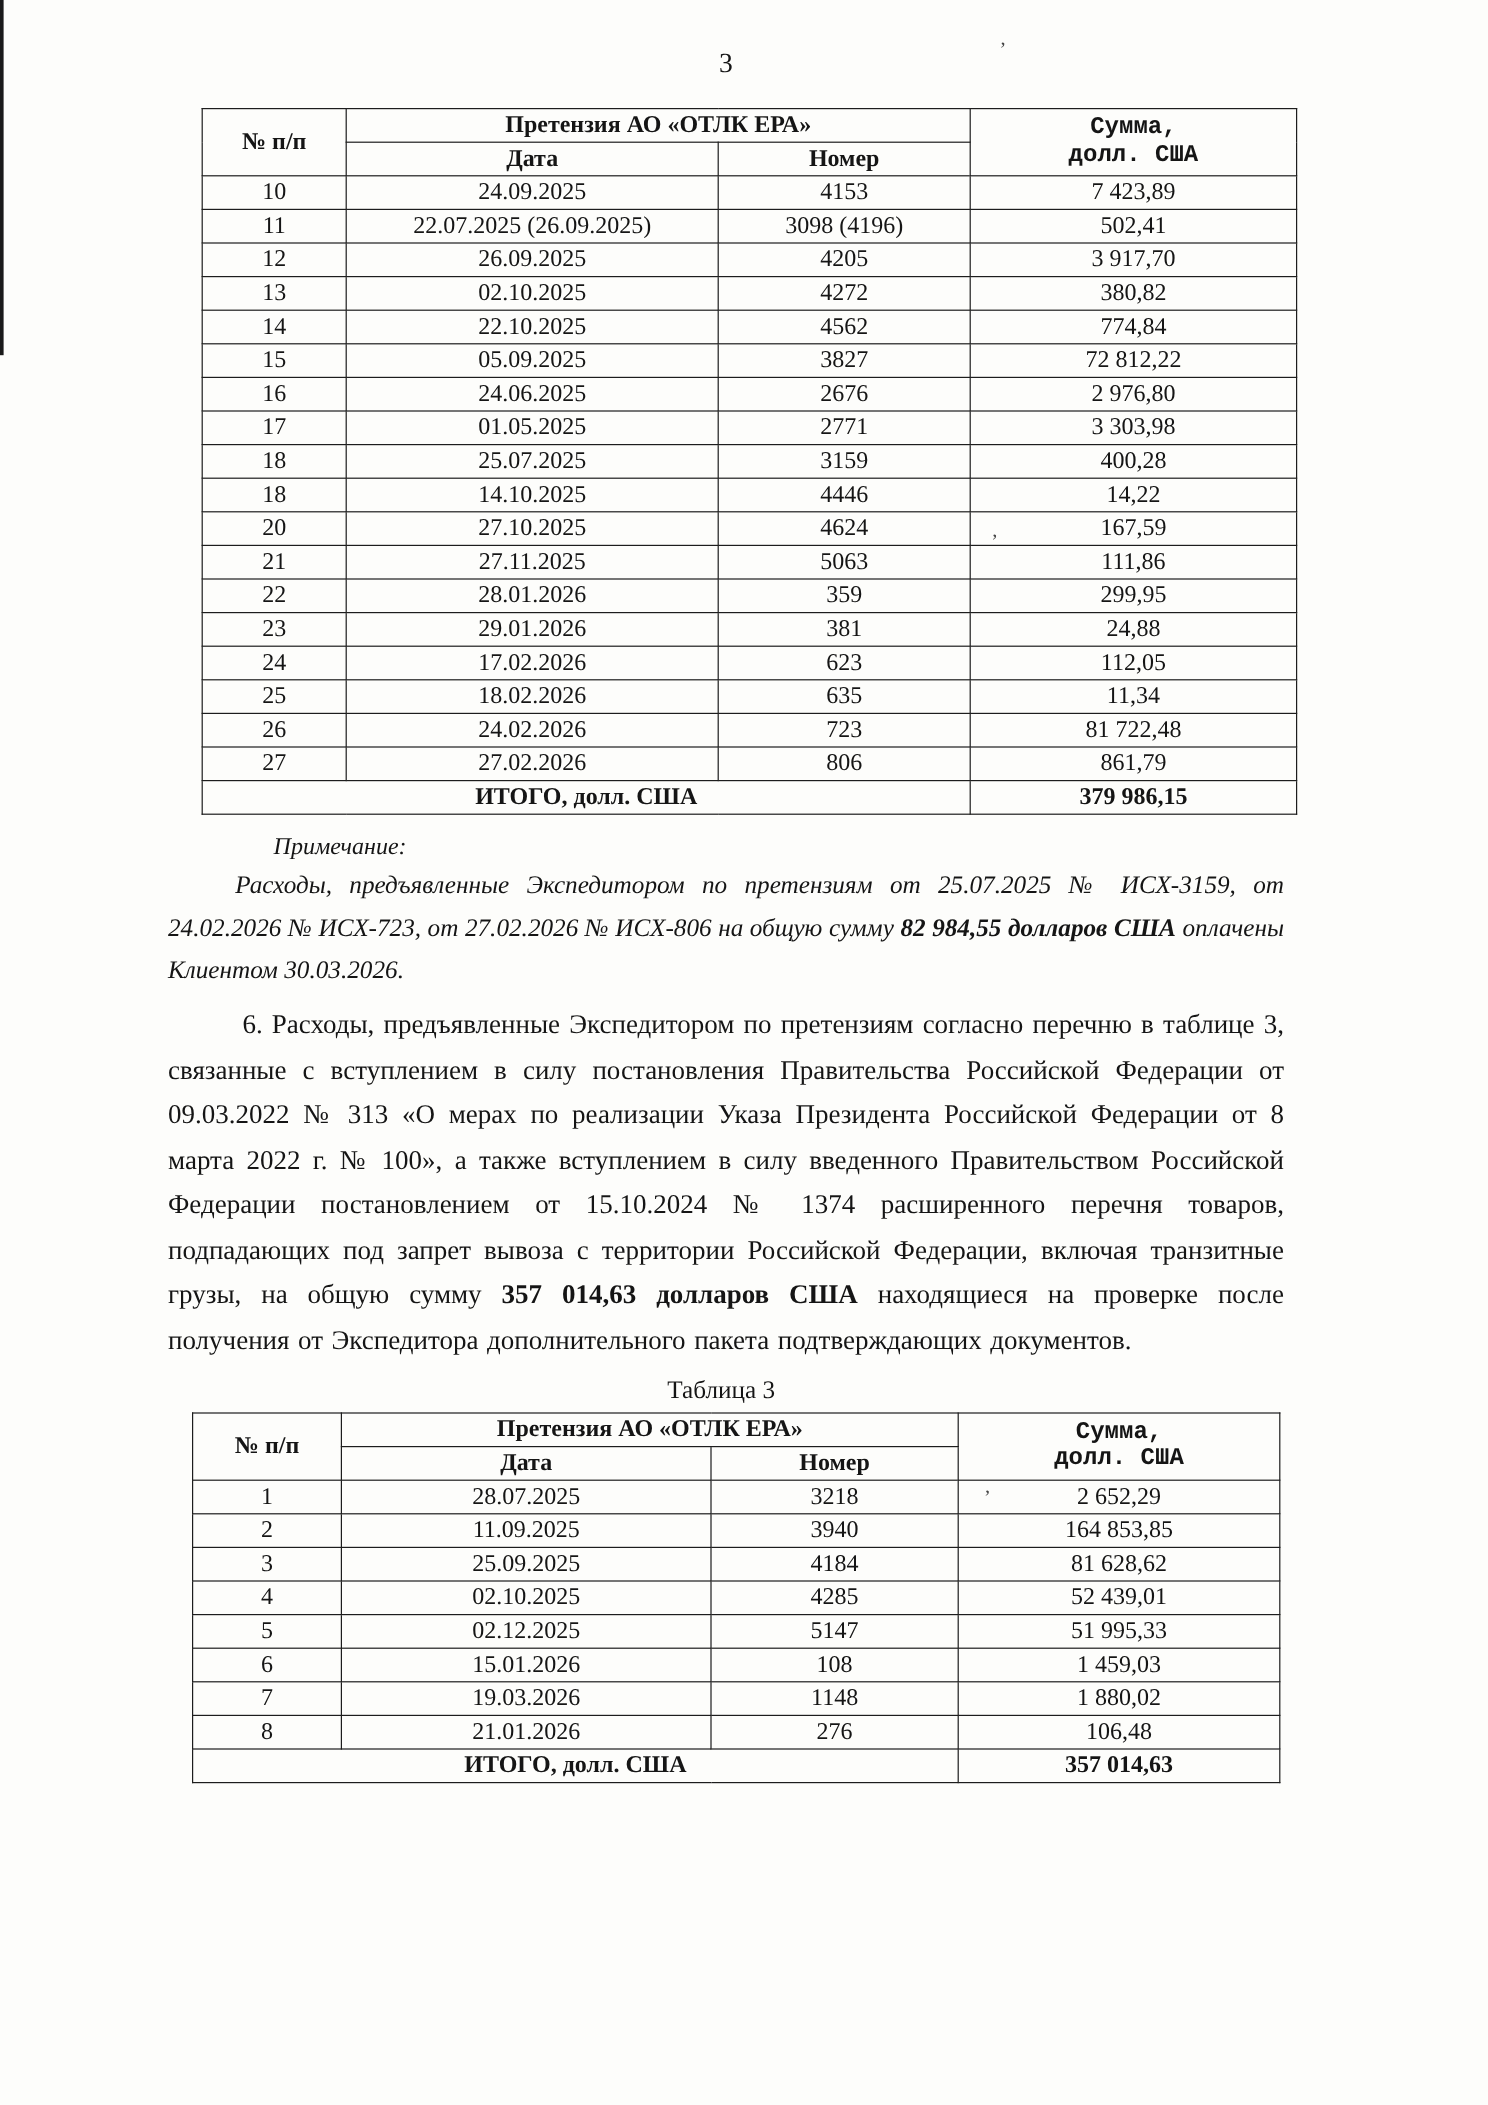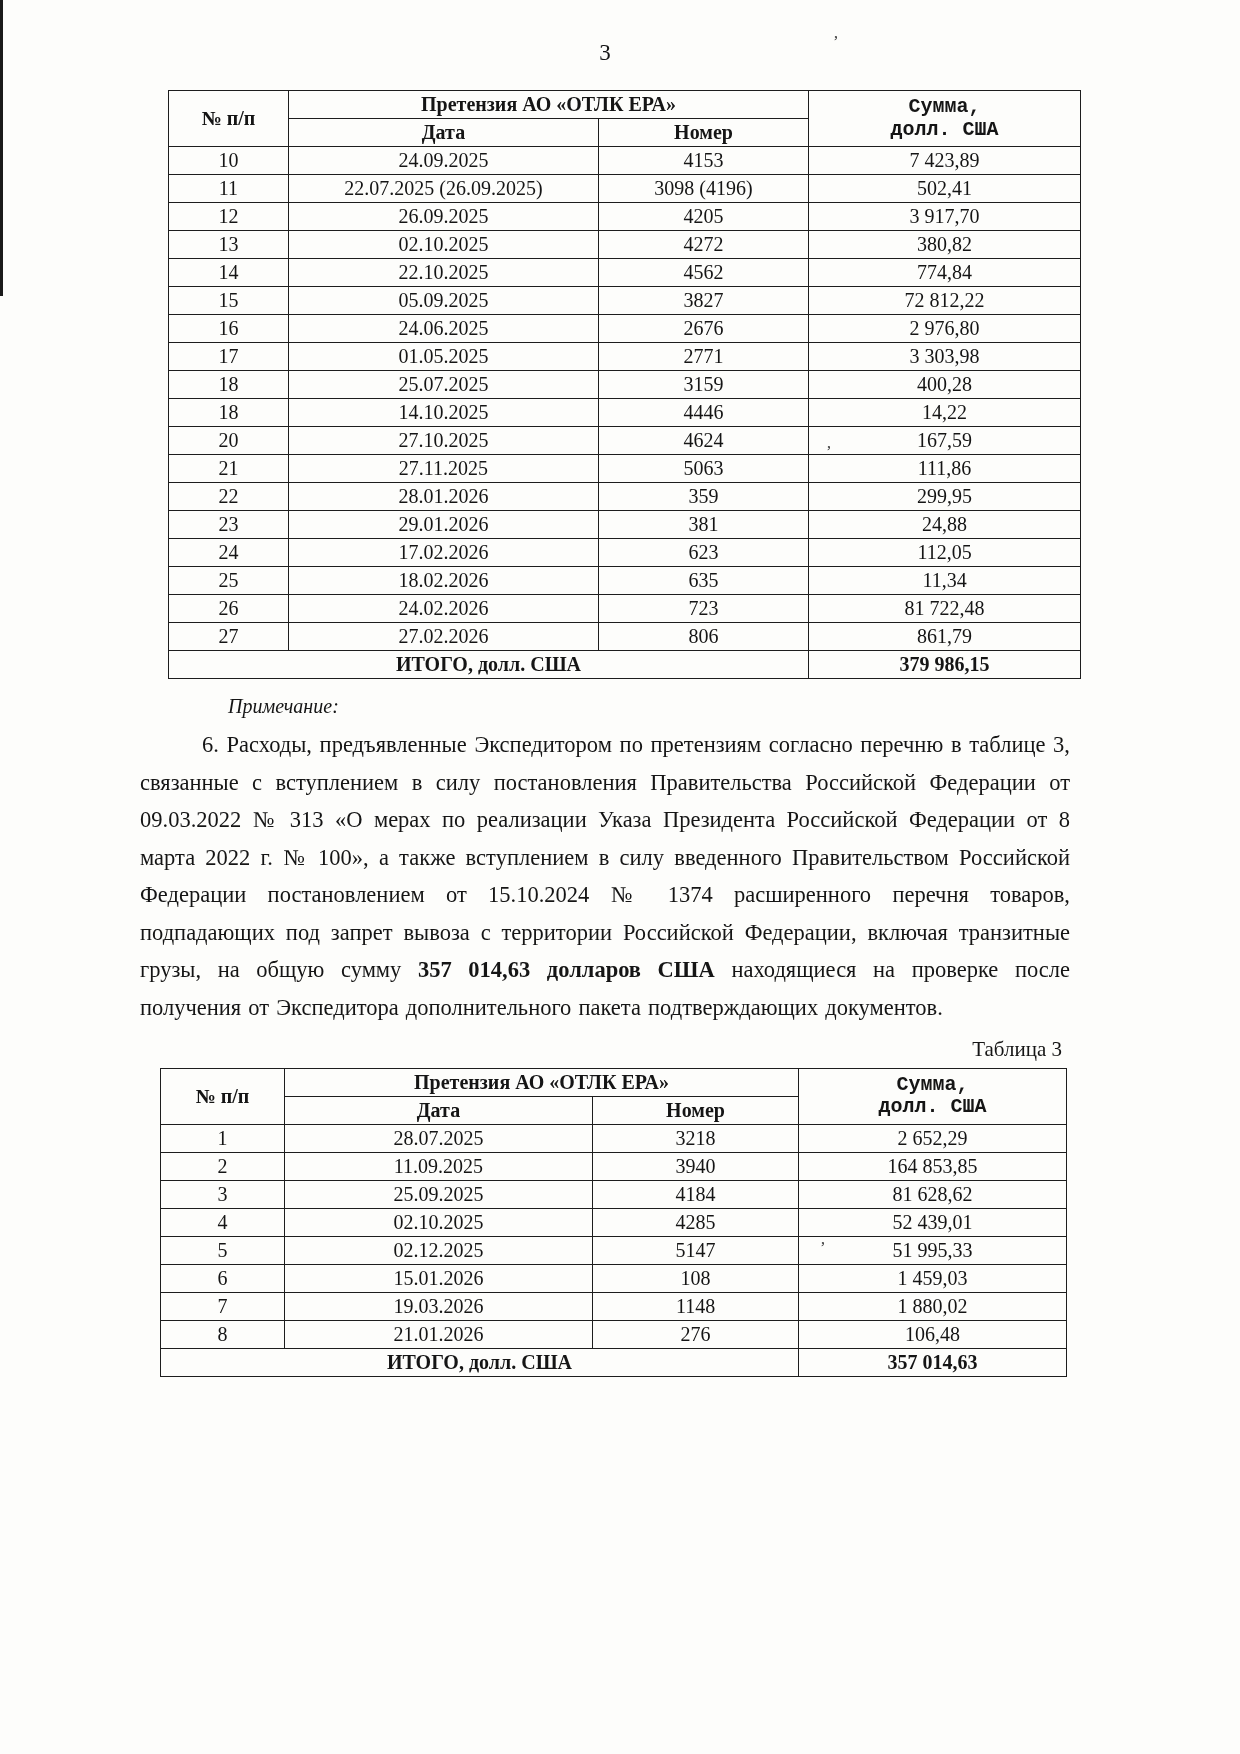--- a/index.html
+++ b/index.html
@@ -47,21 +47,21 @@
 
   .para6 {
     font-size:22.5px;
     text-align:justify; text-indent:62px;
     line-height:1.67;
     margin:8px 0 0 0;
     word-spacing:1.5px;
   }
 
   .table-caption {
-    text-align:right; font-size:21px;
+    text-align:center; font-size:21px;
     margin:10px 8px 6px 0;
   }
 
   .edge-line {
     position:absolute; left:0; top:0;
     width:3px; height:296px; background:#1a1a1a;
   }
   .artifact {
     position:absolute; font-size:17px; color:#444;
     font-family:"Liberation Serif", serif;
@@ -211,20 +211,21 @@
         </tbody>
       <tfoot>
         <tr>
           <td colspan="3">ИТОГО, долл. США</td>
           <td>379 986,15</td>
         </tr>
       </tfoot>
     </table>
 
     <div class="note-title">Примечание:</div>
+    <p class="note-text"><span>Расходы, предъявленные Экспедитором по претензиям от 25.07.2025 № ИСХ-3159, от 24.02.2026 № ИСХ-723, от 27.02.2026 № ИСХ-806 на общую сумму </span><b>82 984,55 долларов США</b><span> оплачены Клиентом 30.03.2026.</span></p>
 
     <p class="para6"><span>6. Расходы, предъявленные Экспедитором по претензиям согласно перечню в таблице 3, связанные с вступлением в силу постановления Правительства Российской Федерации от 09.03.2022 № 313 «О мерах по реализации Указа Президента Российской Федерации от 8 марта 2022 г. № 100», а также вступлением в силу введенного Правительством Российской Федерации постановлением от 15.10.2024 № 1374 расширенного перечня товаров, подпадающих под запрет вывоза с территории Российской Федерации, включая транзитные грузы, на общую сумму </span><b>357 014,63 долларов США</b><span> находящиеся на проверке после получения от Экспедитора дополнительного пакета подтверждающих документов.</span></p>
 
     <div class="table-caption">Таблица 3</div>
 
     <table class="claims" style="margin-left:20px; width:906px;">
       <colgroup>
           <col style="width:124px">
           <col style="width:308px">
           <col style="width:206px">

